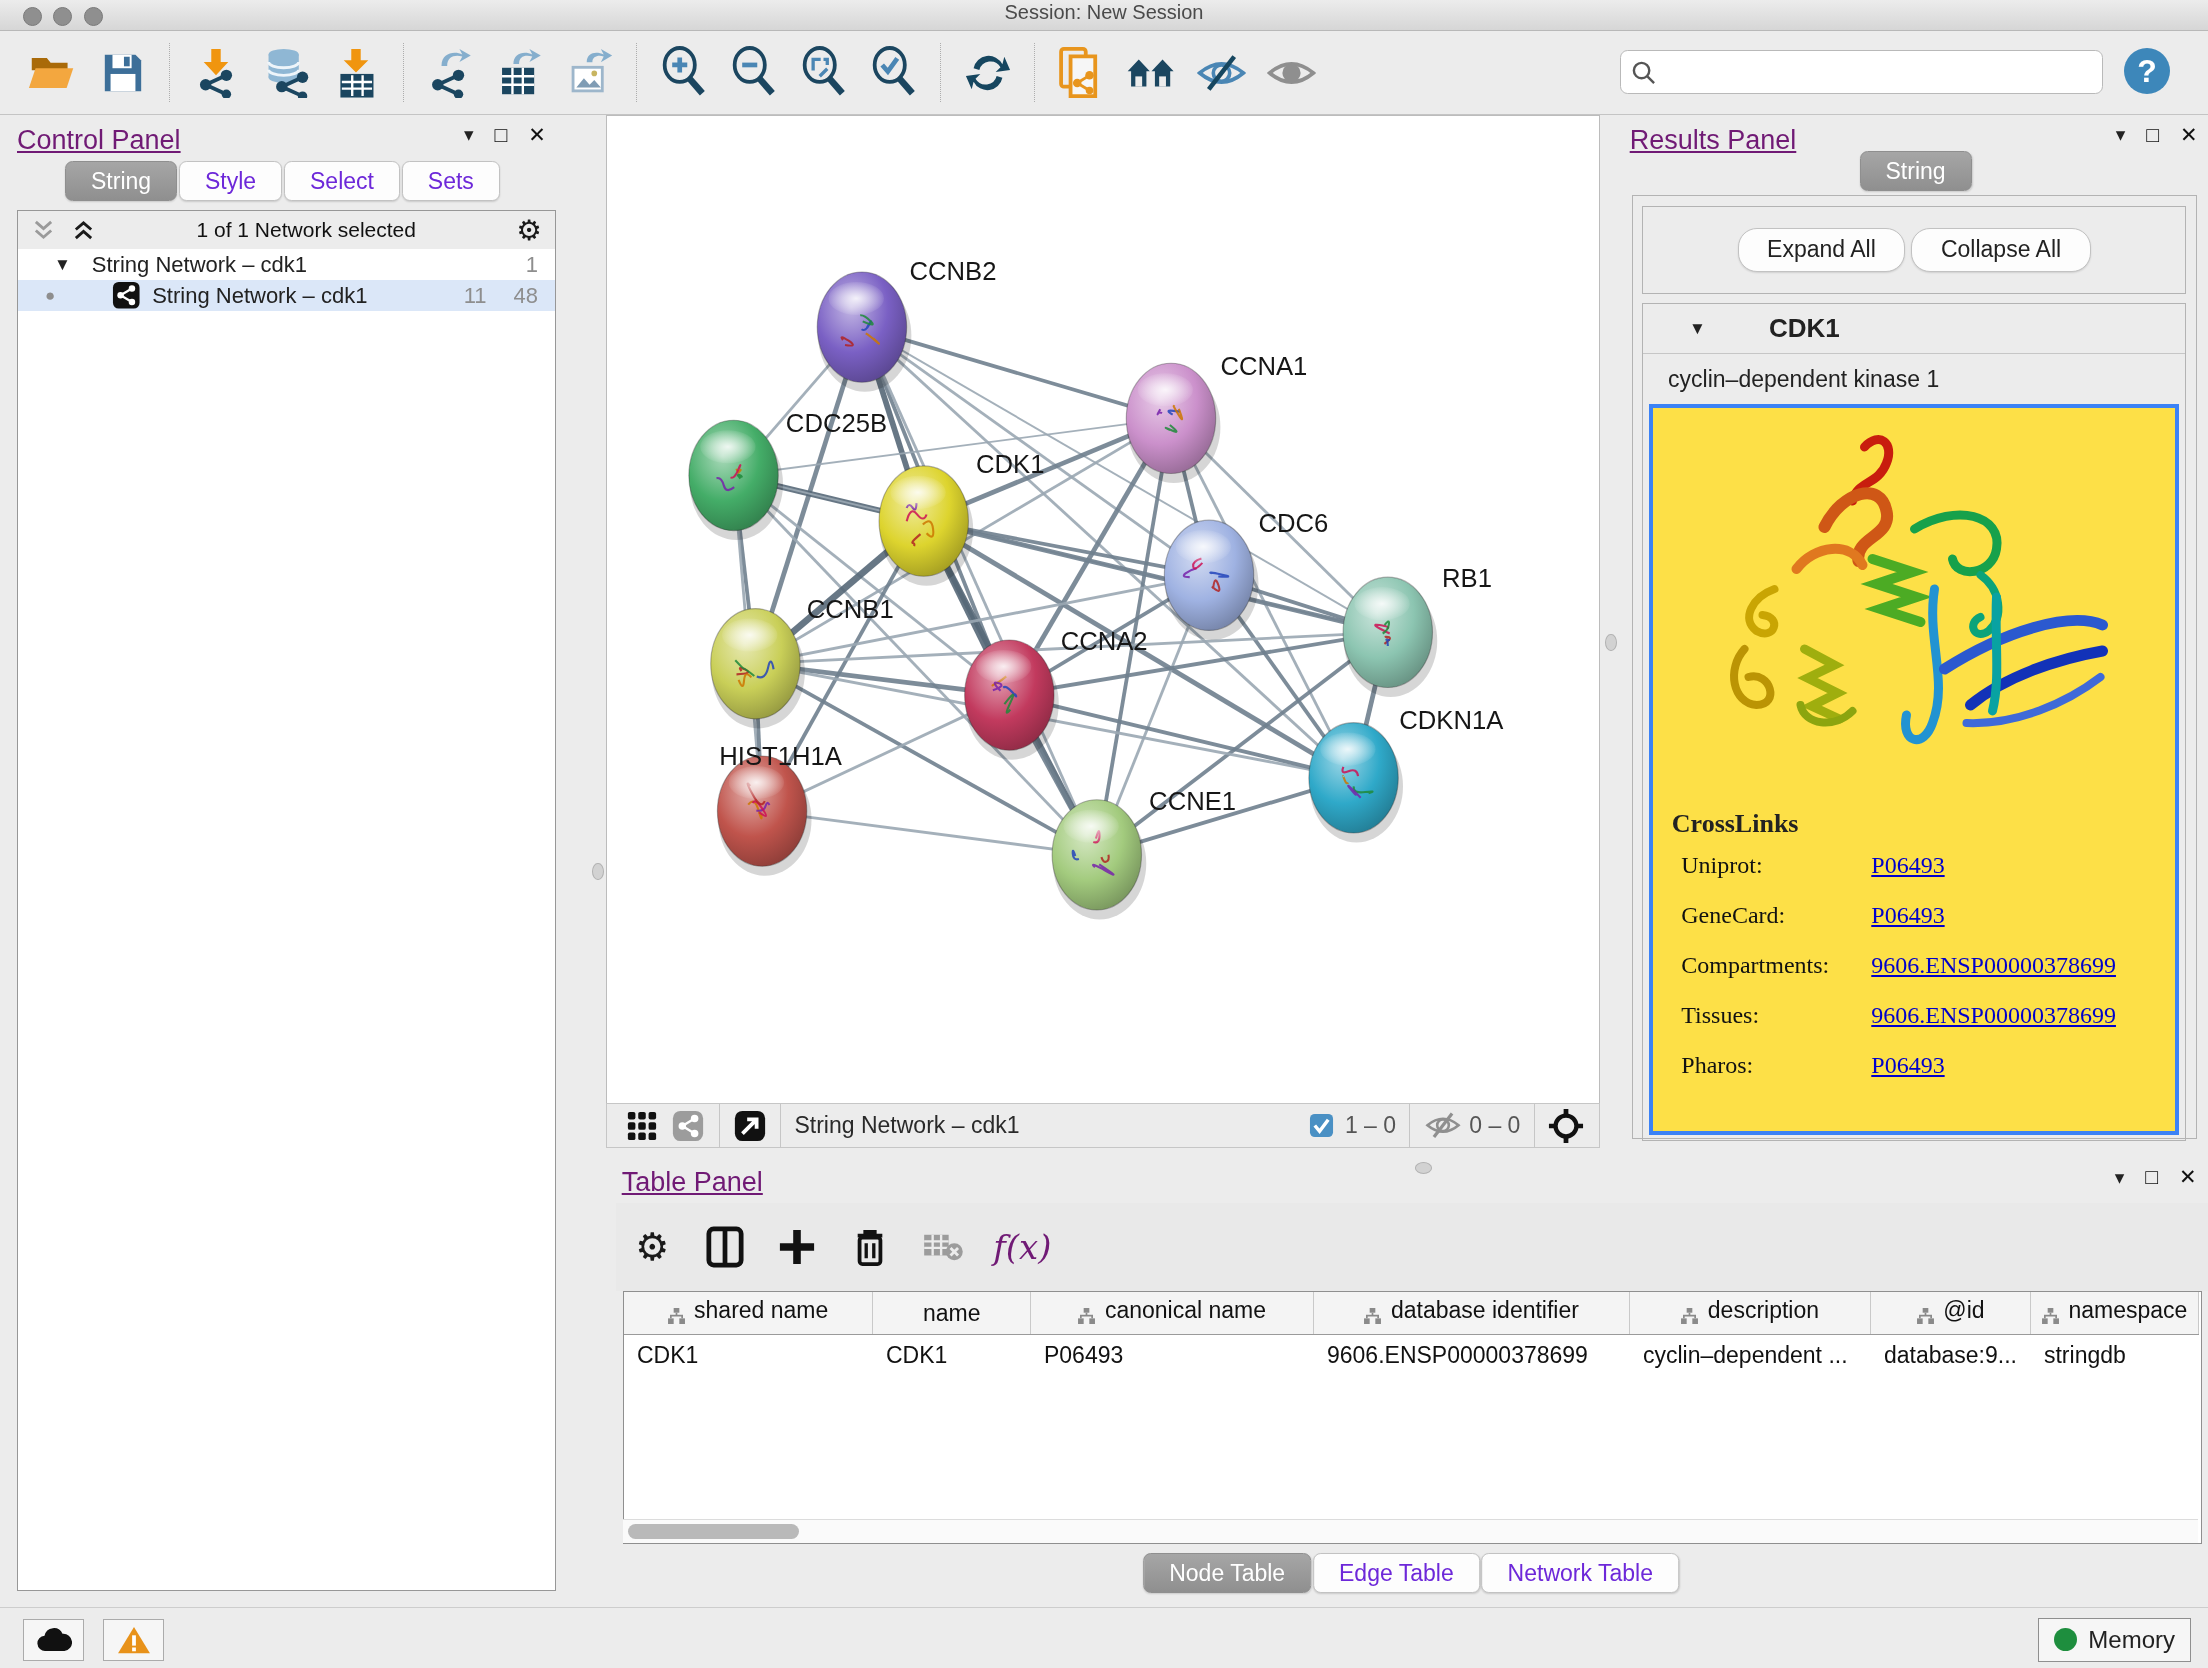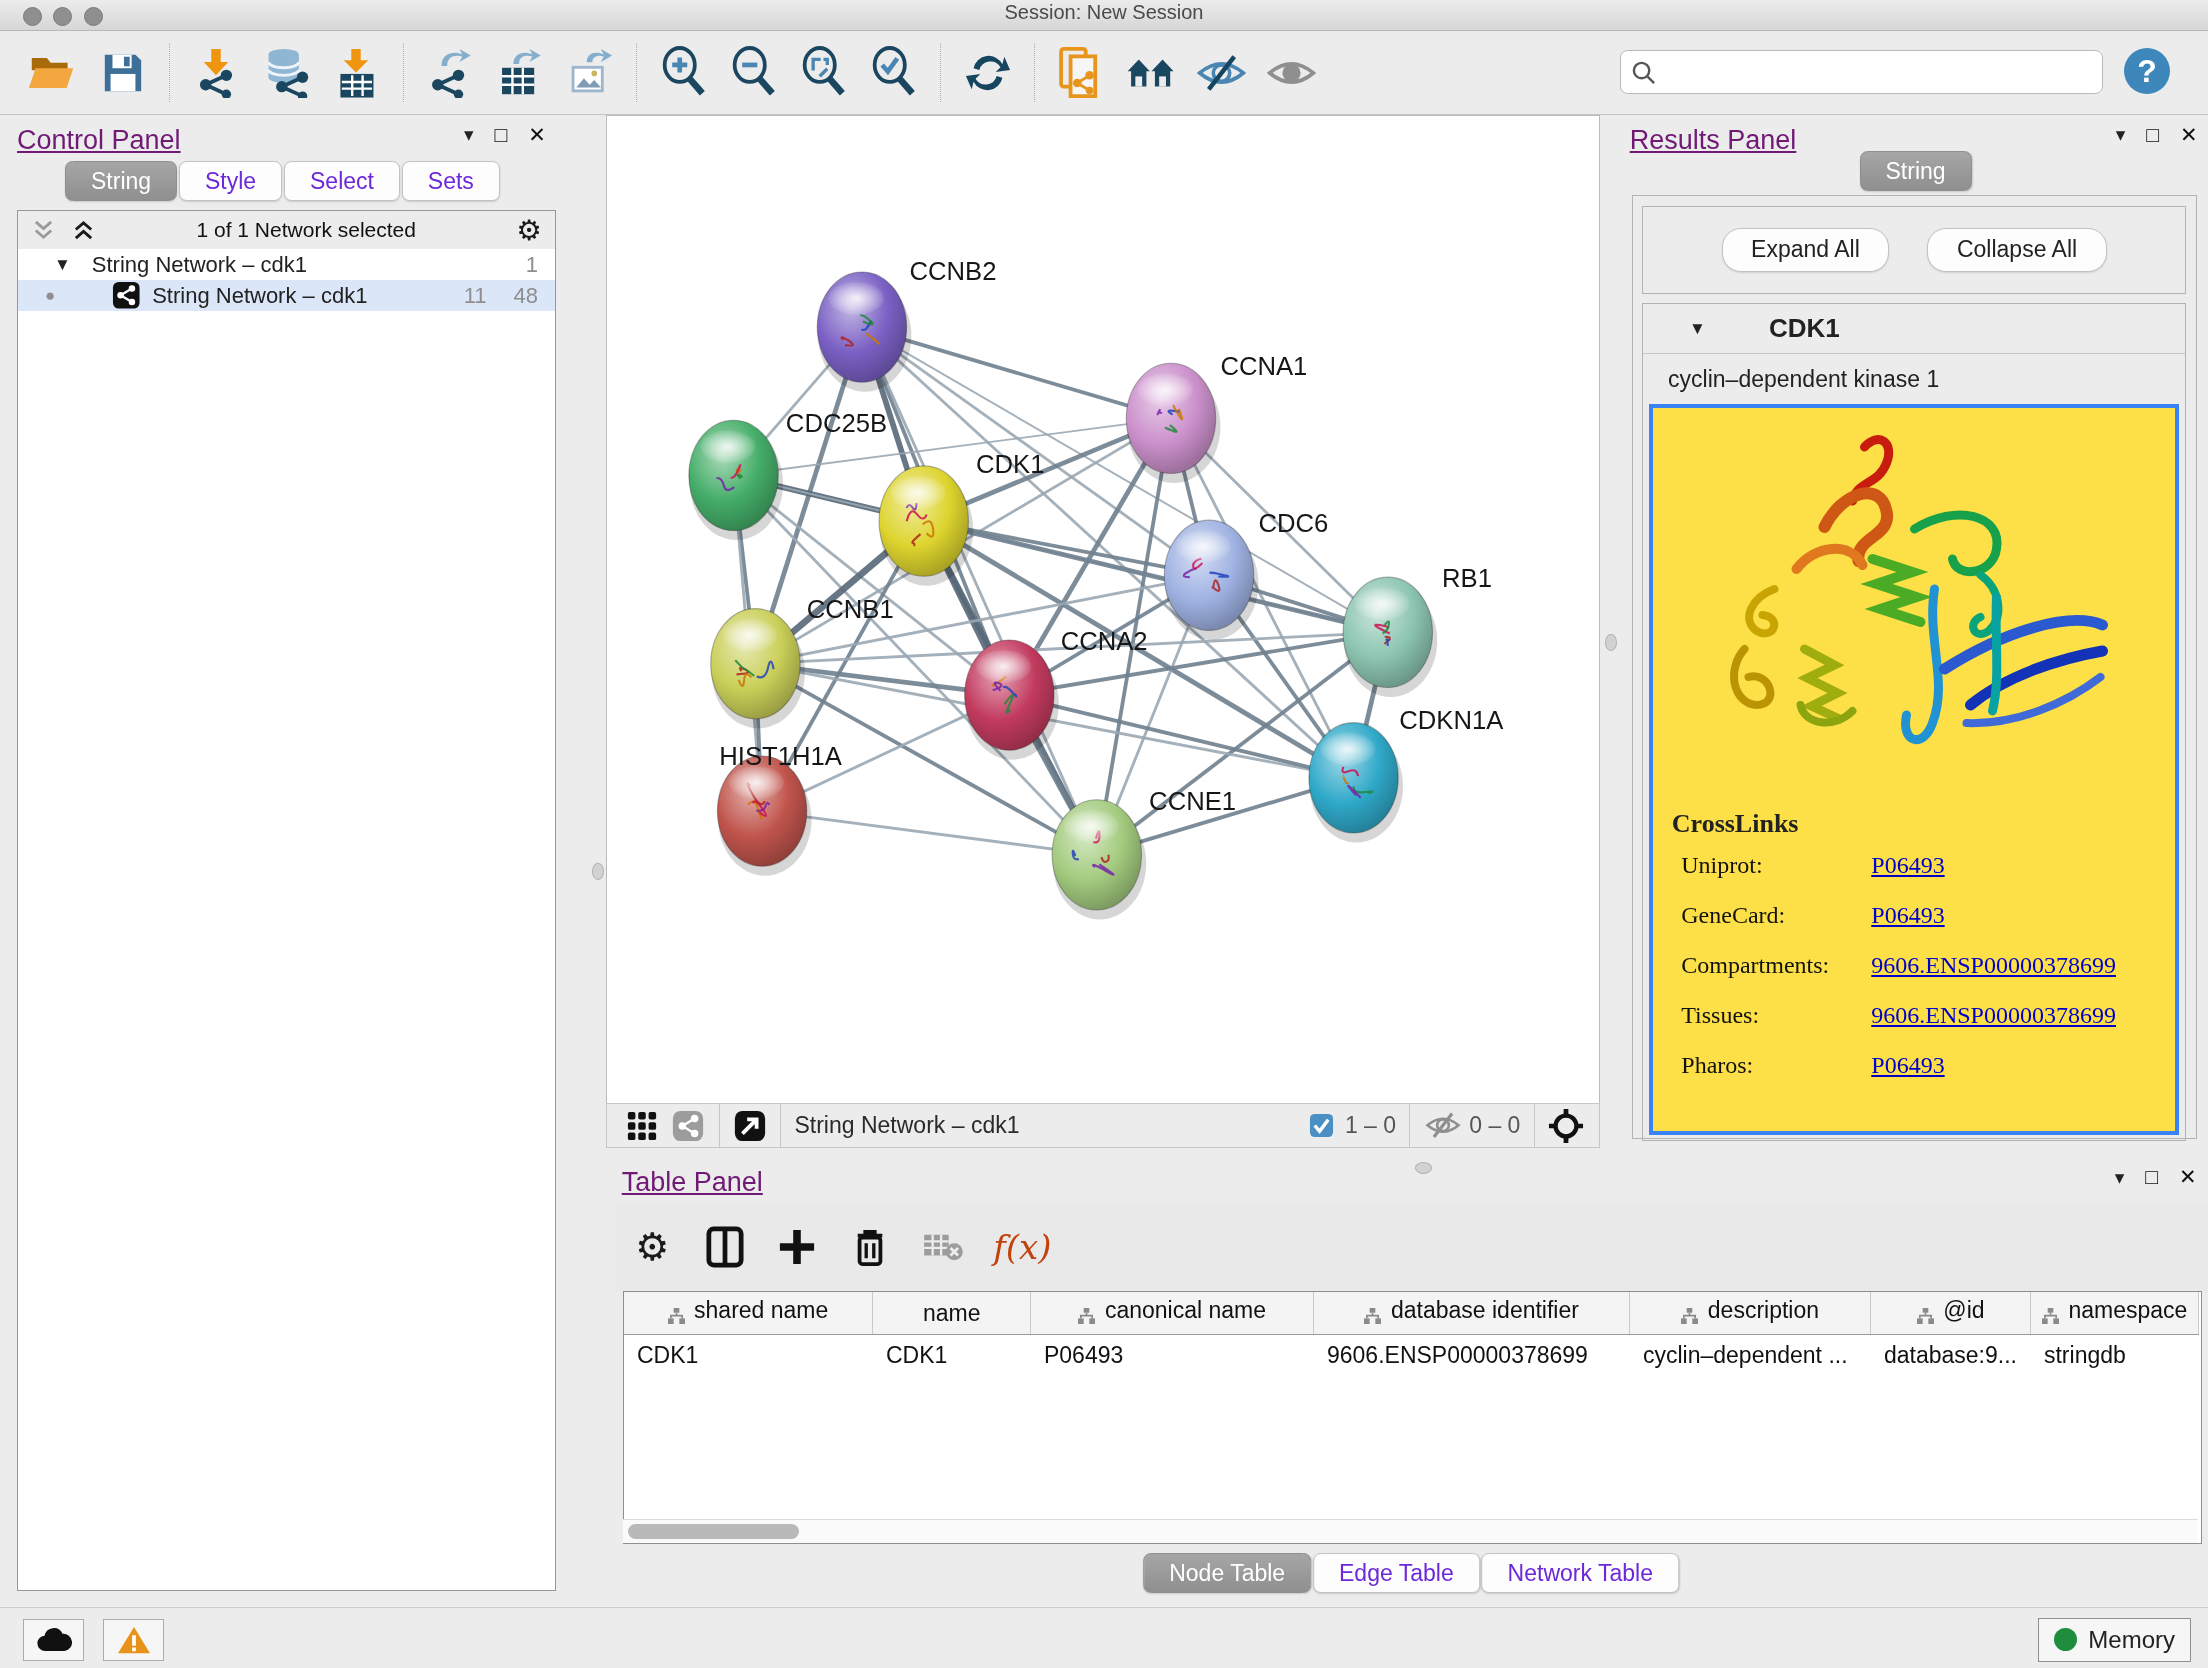--- a/index.html
+++ b/index.html
@@ -53,38 +53,38 @@
     border:1px solid #c6c6c6;display:flex;align-items:center;font-size:23px;color:#555;}
   .cb-sep{width:0;height:43px;border-left:1px solid #c6c6c6;margin:0 13.3px;}
   .grip{position:absolute;width:9.5px;height:15px;border-radius:50%;background:#d2d2d2;border:1px solid #b2b2b2;}
   
   .results-panel{position:absolute;left:1624px;top:115px;width:585px;height:1041px;}
   .rp-tab{position:absolute;left:50%;transform:translateX(-50%);top:36px;}
   .rp-outer{position:absolute;left:7.6px;top:80px;width:563px;height:942px;border:1px solid #b3b3b3;
     background:#ececec;}
   .rp-buttons{margin:9.5px;border:1px solid #b3b3b3;padding:21px 0;text-align:center;}
   .rp-btn{display:inline-block;background:#fdfdfd;border:1px solid #c2c2c2;border-radius:19px;
-    padding:7.6px 28.5px;font-size:23px;margin:0 17px;box-shadow:0 1px 1.9px rgba(0,0,0,.12);}
+    padding:7.6px 28.5px;font-size:23px;margin:0 1px;box-shadow:0 1px 1.9px rgba(0,0,0,.12);}
   .rp-entry{margin:0 9.5px;border:1px solid #b3b3b3;}
   .rp-entry-head{display:flex;align-items:center;height:49px;border-bottom:1px solid #c6c6c6;}
   .rp-entry-head .gene{font-size:26px;font-weight:bold;margin-left:63px;}
   .rp-desc{font-size:23px;padding:11.4px 25px;border:1px solid #cfcfcf;border-width:0 0 0 0;}
   .rp-body{border-top:1px solid #cfcfcf;margin:0 5.7px 5.7px 5.7px;background:#fde047;border:4px solid #3b82f6;}
   .crosslinks{font-family:"Liberation Serif","DejaVu Serif",serif;padding:3.8px 19px 28.5px 19px;}
   .crosslinks .cl-title{font-size:26px;font-weight:bold;margin:5.7px 0 13.3px 0;}
   .cl-row{display:flex;font-size:24px;margin:0 0 23px 9.5px;}
   .cl-row .lab{width:190px;color:#111;}
   .cl-row .val{color:#0000cc;text-decoration:underline;}
   
   .table-panel{position:absolute;left:616px;top:1165px;width:1592px;height:425px;}
   .tp-head{position:absolute;left:5.7px;top:1.9px;}
   .tp-toolbar{position:absolute;left:0;top:38px;width:1592px;height:88px;background:#e9e9e9;
     display:flex;align-items:center;}
   .tp-toolbar .tbi{width:44px;height:44px;margin:0 14.3px;}
-  .fx{font-family:"DejaVu Serif",serif;font-style:italic;font-size:34px;color:#c2410c;}
+  .fx{font-family:"DejaVu Serif",serif;font-style:italic;font-size:34px;color:#701a75;}
   .tp-table{position:absolute;left:6.7px;top:126px;width:1577px;height:251px;background:#fff;
     border:1.9px solid #8f8f8f;overflow:hidden;}
   table.grid{border-collapse:collapse;table-layout:fixed;width:1575px;font-size:23px;}
   table.grid th{background:#f4f4f4;border-right:1px solid #c9c9c9;border-bottom:1.9px solid #9a9a9a;
     height:40px;font-weight:normal;color:#111;text-align:center;white-space:nowrap;overflow:hidden;}
   table.grid td{height:38px;padding:1.9px 13.3px;white-space:nowrap;overflow:hidden;color:#111;
     text-align:left;}
   .thlab{display:inline-flex;align-items:flex-end;gap:9.5px;}
   .hscroll{position:absolute;left:6.7px;top:354px;width:1575px;height:23px;background:#fafafa;
     border-top:1px solid #dcdcdc;}

